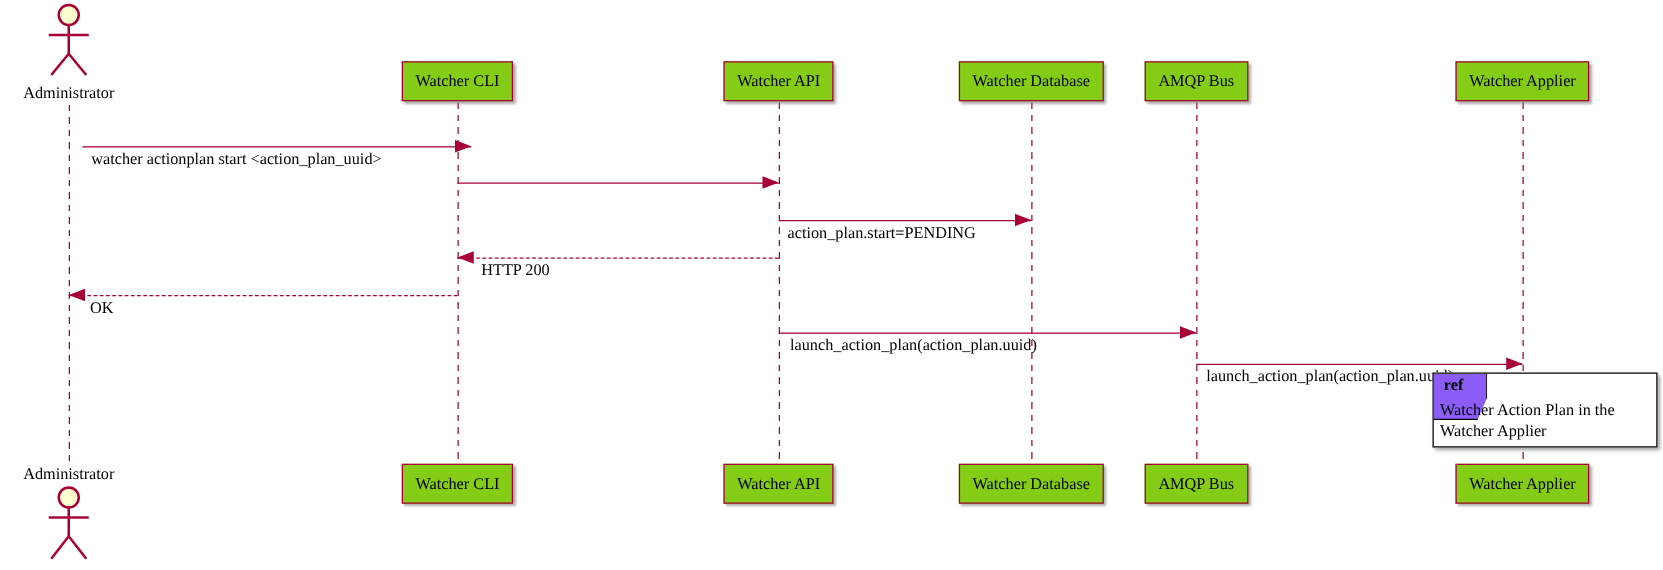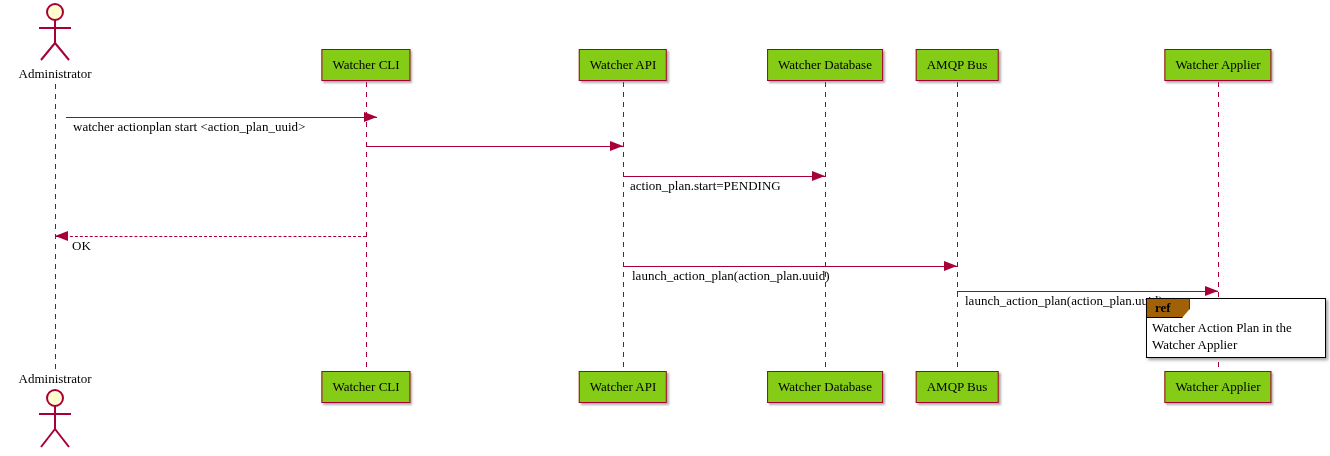--- a/index.html
+++ b/index.html
@@ -67,25 +67,25 @@
   
   .ref-box {
     position: absolute;
     background: #FFFFFF;
     border: 1.5px solid #000000;
     box-shadow: 2px 2px 3px rgba(120,120,120,0.7);
   }
   .ref-header {
     position: absolute;
     top: 0; left: 0;
-    background: #a16207;
+    background: #8b5cf6;
     border-right: 1.5px solid #000000;
     border-bottom: 1.5px solid #000000;
     font-weight: bold;
-    padding: 1px 18px 2px 8px;
+    padding: 1px 18px 20px 8px;
     clip-path: polygon(0 0, 100% 0, 100% 52%, 82% 100%, 0 100%);
     line-height: 15px;
   }
   .ref-body {
     position: absolute;
     top: 20px; left: 5px; right: 4px;
     line-height: 17px;
   }
 </style>
 </head>
@@ -127,20 +127,25 @@
     <div class="line"></div>
     <div class="arrowhead right"></div>
   </div>
 
   <div class="msg" style="left:623px; top:176px; width:202px; height:20px;">
     <span class="label" style="left:7px;">action_plan.start=PENDING</span>
     <div class="line"></div>
     <div class="arrowhead right"></div>
   </div>
 
+  <div class="msg dashed" style="left:366px; top:206px; width:257px; height:20px;">
+    <span class="label" style="left:19px;">HTTP 200</span>
+    <div class="line"></div>
+    <div class="arrowhead left"></div>
+  </div>
 
   <div class="msg dashed" style="left:55px; top:236px; width:311px; height:20px;">
     <span class="label" style="left:17px;margin-top:33px;">OK</span>
     <div class="line"></div>
     <div class="arrowhead left"></div>
   </div>
 
   <div class="msg" style="left:623px; top:266px; width:334px; height:20px;">
     <span class="label" style="left:9px;">launch_action_plan(action_plan.uuid)</span>
     <div class="line"></div>

